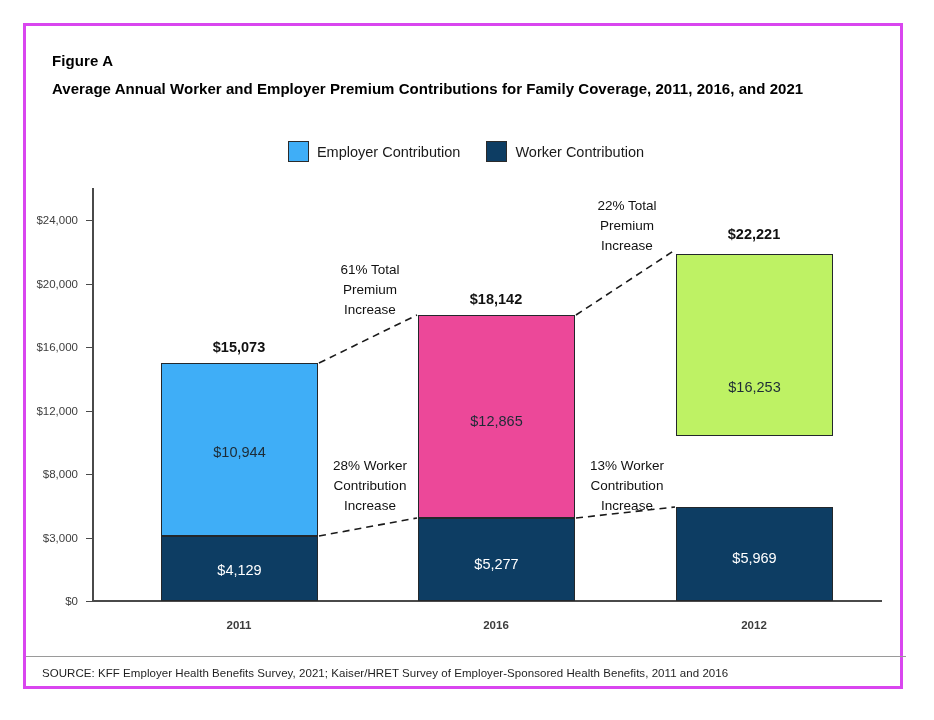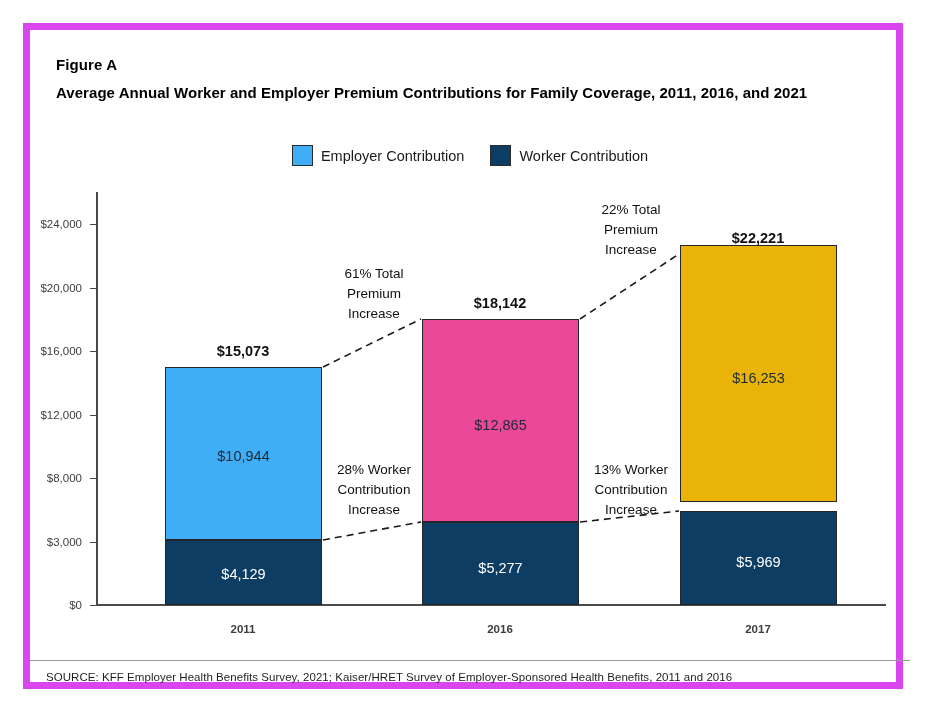--- a/index.html
+++ b/index.html
@@ -12,21 +12,21 @@
     height: 720px;
     font-family: "Liberation Sans", sans-serif;
     overflow: hidden;
   }
   #figure-frame {
     position: absolute;
     left: 23px;
     top: 23px;
     width: 880px;
     height: 666px;
-    border: 7px solid #d946ef;
+    border: 3px solid #d946ef;
     background: #ffffff;
     box-sizing: border-box;
   }
   
   #figure-label {
     position: absolute;
     left: 26px;
     top: 26px;
     font-size: 15px;
     font-weight: bold;
@@ -232,25 +232,25 @@
     </div>
     <div class="bar-seg" style="left:392px; width:157px; top:289px; height:203px; background:#ec4899">
       <div class="seg-label employer" style="top:105px">$12,865</div>
     </div>
     <div class="total-label" style="left:470px; top:265px">$18,142</div>
     <div class="x-tick-label" style="left:470px; top:593px">2016</div>
 
     <div class="bar-seg" style="left:650px; width:157px; top:481px; height:94px; background:#0D3D63">
       <div class="seg-label worker" style="top:50px">$5,969</div>
     </div>
-    <div class="bar-seg" style="left:650px; width:157px; top:215px; height:257px; background:#eab308">
+    <div class="bar-seg" style="left:650px; width:157px; top:228px; height:182px; background:#bef264">
       <div class="seg-label employer" style="top:132px">$16,253</div>
     </div>
     <div class="total-label" style="left:728px; top:200px">$22,221</div>
-    <div class="x-tick-label" style="left:728px; top:593px">2017</div>
+    <div class="x-tick-label" style="left:728px; top:593px">2012</div>
 
     <svg id="connectors" viewBox="0 0 880 666">
       <line x1="293" y1="337" x2="391" y2="289" stroke="#1a1a1a" stroke-width="1.6" stroke-dasharray="7,5"></line>
       <line x1="550" y1="289" x2="649" y2="224" stroke="#1a1a1a" stroke-width="1.6" stroke-dasharray="7,5"></line>
       <line x1="293" y1="510" x2="391" y2="492" stroke="#1a1a1a" stroke-width="1.6" stroke-dasharray="7,5"></line>
       <line x1="550" y1="492" x2="649" y2="481" stroke="#1a1a1a" stroke-width="1.6" stroke-dasharray="7,5"></line>
     </svg>
 
     <div class="annotation" style="left:344px; top:234px">
       <div>61% Total</div>

